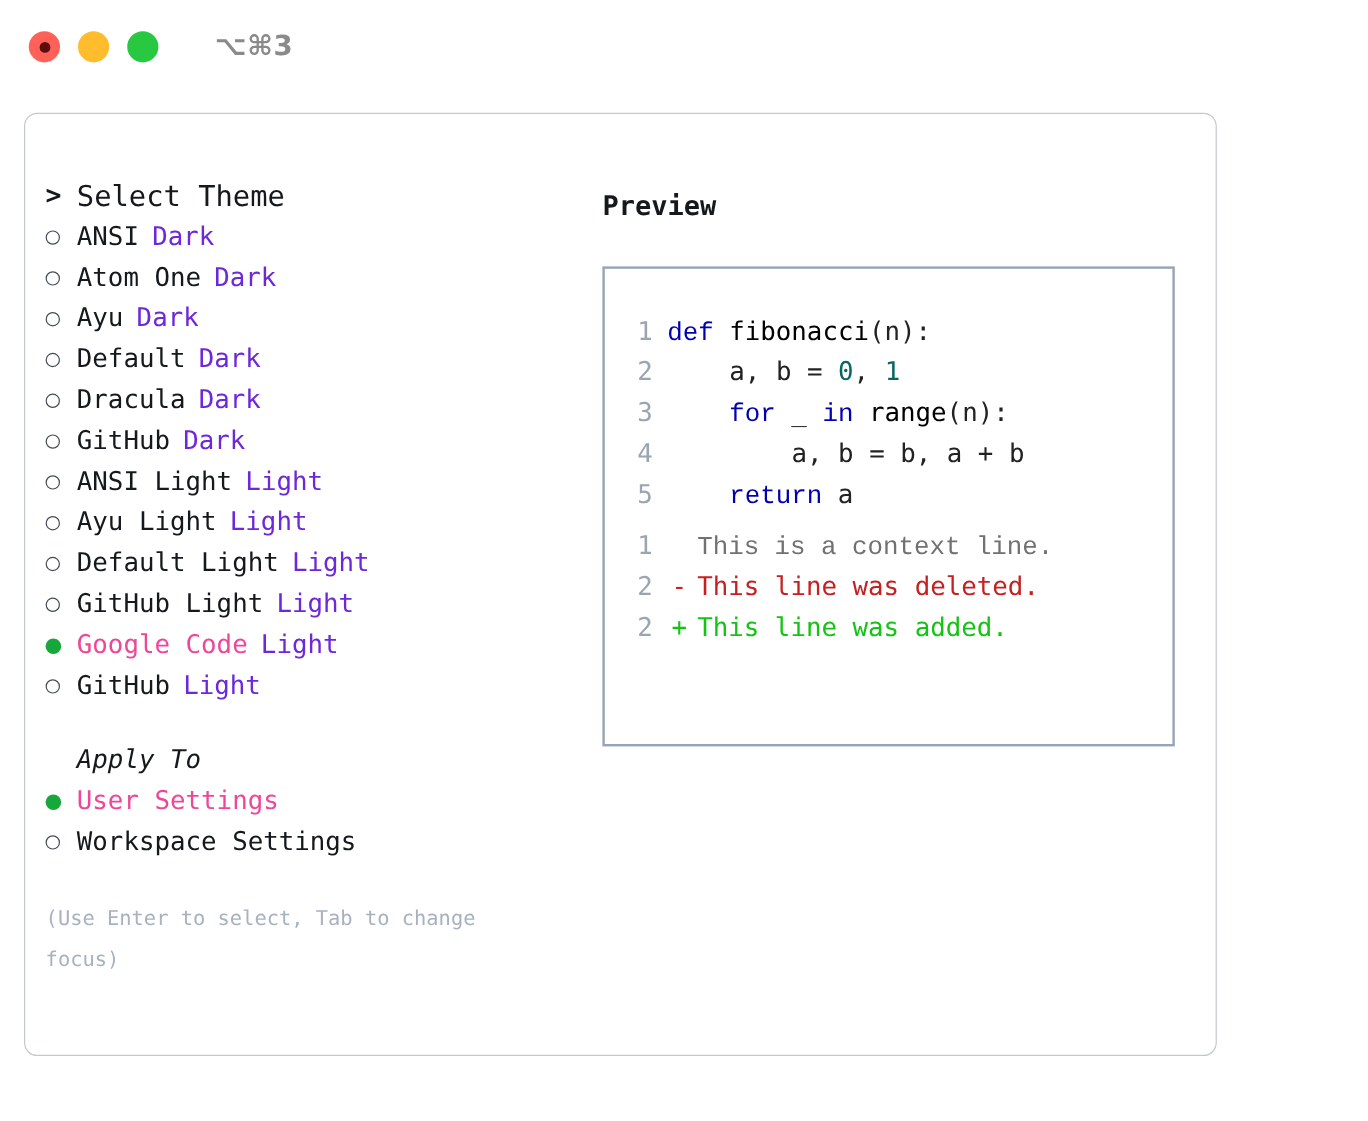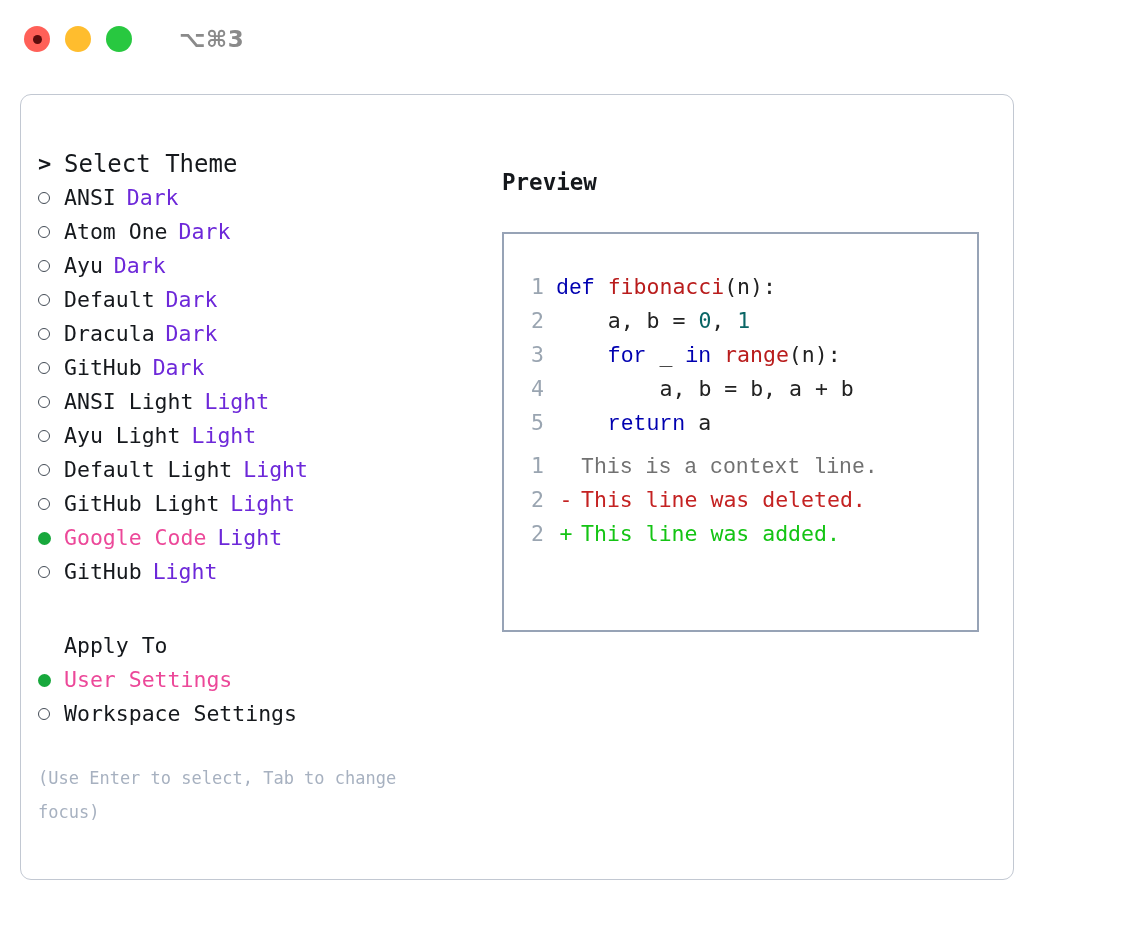--- a/index.html
+++ b/index.html
@@ -121,38 +121,39 @@
   .lbl.sel { color: #ec4899; }
   .tag {
     color: #6d28d9;
     margin-left: 11px;
   }
   #header-row .lbl {
     font-weight: 400;
     font-size: 24px;
   }
   #applyto-row {
-    margin-top: 40px;
+    margin-top: 28px;
+    font-style: italic;
   }
   #applyto-row .lbl {
     color: #15181c;
   }
   #hint {
     margin-top: 30px;
     font-size: 17px;
     color: #a7b1c0;
     line-height: 34px;
     width: 410px;
   }
 
   
   #right-col {
     position: absolute;
     left: 481px;
-    top: 70px;
+    top: 60px;
     width: 490px;
   }
   #preview-title {
     font-size: 22.5px;
     font-weight: 700;
     color: #15181c;
     line-height: 34px;
   }
   #preview-box {
     margin-top: 33px;
@@ -180,21 +181,21 @@
   .gutter {
     width: 30px;
     flex: 0 0 30px;
     text-align: right;
     color: #9aa5b1;
     margin-right: 12px;
   }
   .code-text { color: #222222; }
   .sp { white-space: pre; }
   .kw  { color: #0000b0; font-family: Liberation Mono, monospace; }
-  .fn  { color: #b91c1c; }
+  .fn  { color: #000000; }
   .num { color: #0a6666; }
   .pun { color: #222222; }
 
   #diff-area {
     position: absolute;
     left: 10px;
     top: 215px;
     right: 6px;
   }
   .diff-mark {

